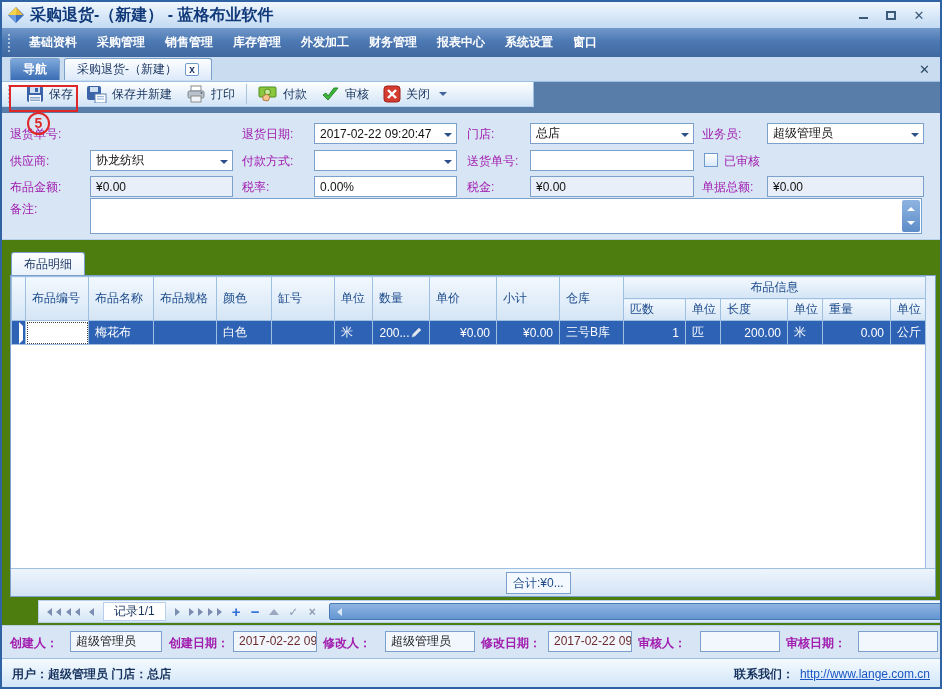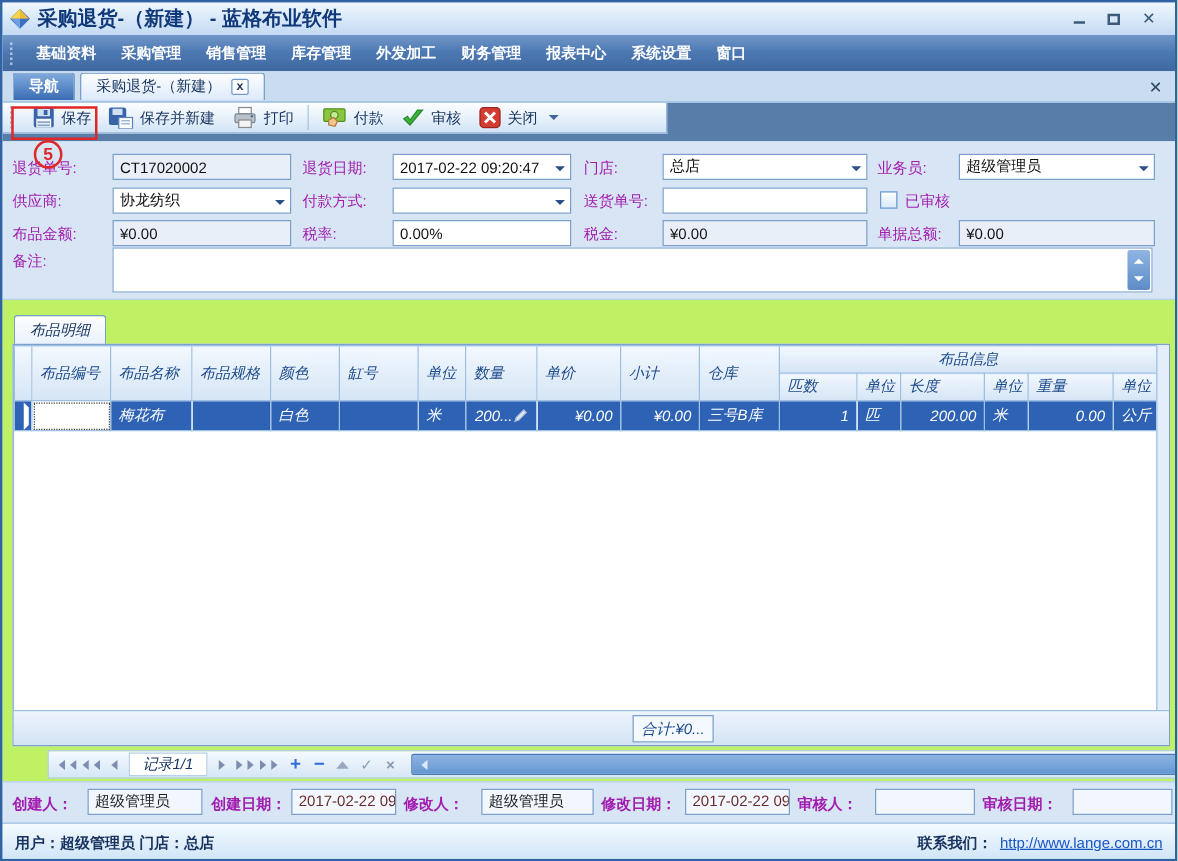--- a/index.html
+++ b/index.html
@@ -53,33 +53,33 @@
   .combo .arr { width:0; height:0; border:4px solid transparent; border-top-color:#2b4f87; margin-top:7px; }
   input.fld { padding:0 5px; font:12px "Liberation Sans","DejaVu Sans",sans-serif; }
   .chk { position:absolute; width:14px; height:14px; border:1px solid #6f9ace; background:linear-gradient(#fff,#d9e8f8); }
   .remark-box { position:absolute; left:88px; top:85px; width:832px; height:36px; border:1px solid #7ba0cc; background:#fff; }
   .remark-box textarea { width:100%; height:100%; border:none; resize:none; font:12px "Liberation Sans","DejaVu Sans",sans-serif; padding:3px 20px 3px 5px; }
   .remark-scroll { position:absolute; right:1px; top:1px; bottom:1px; width:18px; background:linear-gradient(#8fb4e2,#5d8cc7); border-radius:2px; display:flex; flex-direction:column; justify-content:space-between; align-items:center; padding:3px 0; }
   .remark-scroll .up { width:0;height:0;border:4px solid transparent;border-bottom-color:#ffffff; }
   .remark-scroll .dn { width:0;height:0;border:4px solid transparent;border-top-color:#ffffff; }
 
   
-  .grid-panel { position:relative; height:385px; background:#bef264;font-style:italic; }
+  .grid-panel { position:relative; height:385px; background:#4d7c0f; }
   .grid-tab { position:absolute; left:9px; top:12px; height:24px; padding:0 12px; background:linear-gradient(#fdfeff,#e8f1fb); border:1px solid #7ba0cc; border-bottom:none; border-radius:3px 3px 0 0; line-height:23px; color:#17335e; }
   .grid-box { position:absolute; left:8px; top:35px; width:926px; height:322px; border:1px solid #7ba0cc; background:#fff; }
   table.grid { border-collapse:collapse; table-layout:fixed; width:914px; }
   table.grid th, table.grid td { border:1px solid #9dbfe2; font-weight:normal; overflow:hidden; white-space:nowrap; }
   table.grid th { background:linear-gradient(#f2f8fe,#d5e5f5); color:#1c4a8a; text-align:left; padding:2px 6px; height:20px; }
   table.grid th.grp { text-align:center; }
   table.grid td { padding:2px 6px; height:24px; color:#fff; }
   tr.sel td { background:#2e62b4; }
   td.focus-cell { background:#fff !important; color:#000; outline:1px dotted #444; outline-offset:-2px; }
   td.num, th.num { text-align:right; }
   .row-ind { width:0; height:0; border:4px solid transparent; border-left-color:#fff; margin-left:1px; }
-  .qty-cell { display:flex; justify-content:flex-end; align-items:center; }
+  .qty-cell { display:flex; justify-content:center; align-items:center; }
   .grid-vscroll { position:absolute; right:0; top:0; bottom:28px; width:10px; background:#e3eefa; border-left:1px solid #9dbfe2; }
   .grid-footer { position:absolute; left:0; right:0; bottom:0; height:28px; background:linear-gradient(#eef5fd,#d3e3f4); border-top:1px solid #9dbfe2; display:flex; align-items:center; }
   .total-box { margin-left:495px; height:22px; line-height:20px; padding:0 6px; background:#f4f9ff; border:1px solid #7ba0cc; color:#1c4a8a; }
 
   
   .recnav { position:absolute; left:8px; top:360px; width:926px; height:23px; background:linear-gradient(#f5fafe,#d5e6f6); border:1px solid #b7cfe9; display:flex; align-items:center; padding-left:4px; gap:2px;margin-left:28px; }
   .nbtn { width:17px; height:17px; display:flex; align-items:center; justify-content:center; gap:0; }
   .tri-l { width:0;height:0;border:4px solid transparent;border-right:5px solid #7c8db0; }
   .tri-r { width:0;height:0;border:4px solid transparent;border-left:5px solid #7c8db0; }
   .tri-u { width:0;height:0;border:5px solid transparent;border-bottom:6px solid #9aa7bf; margin-top:-4px; }
@@ -209,23 +209,20 @@
       </div>
       <span class="tb-dd"></span>
     </div>
   </div>
 
   <div class="annotation-rect"></div>
   <div class="annotation-circle">5</div>
 
   <div class="form-panel">
     <span class="lbl" style="left:8px;top:10px">退货单号:</span>
-    <div class="fld ro" style="left:88px;top:10px;width:143px">
-      <span>CT17020002</span>
-    </div>
     <span class="lbl" style="left:240px;top:10px">退货日期:</span>
     <div class="fld combo" style="left:312px;top:10px;width:143px">
       <span>2017-02-22 09:20:47</span>
         <i class="arr"></i>
     </div>
     <span class="lbl" style="left:465px;top:10px">门店:</span>
     <div class="fld combo" style="left:528px;top:10px;width:164px">
       <span>总店</span>
         <i class="arr"></i>
     </div>

